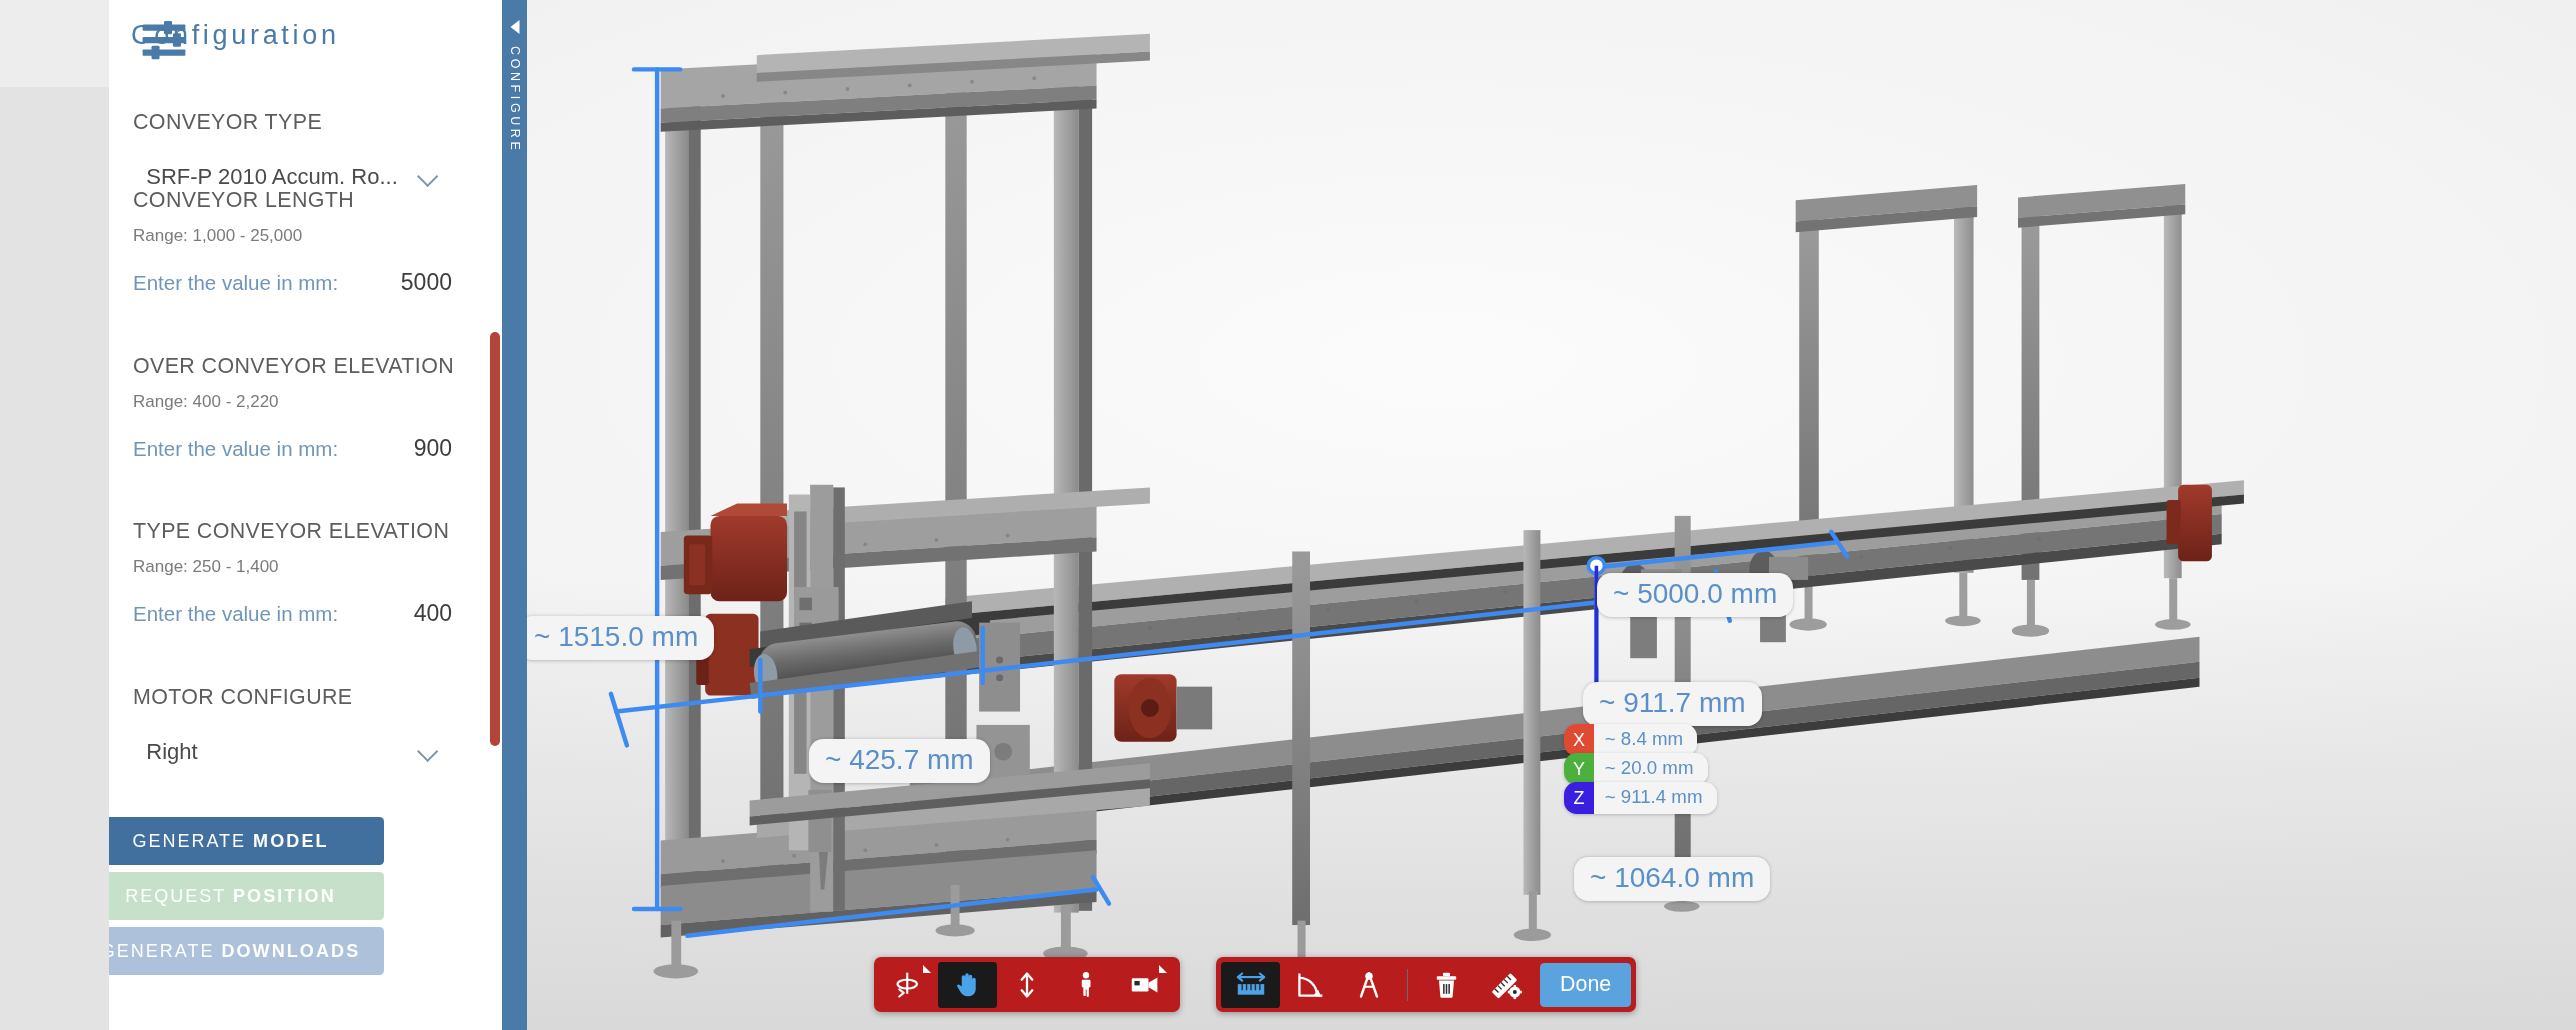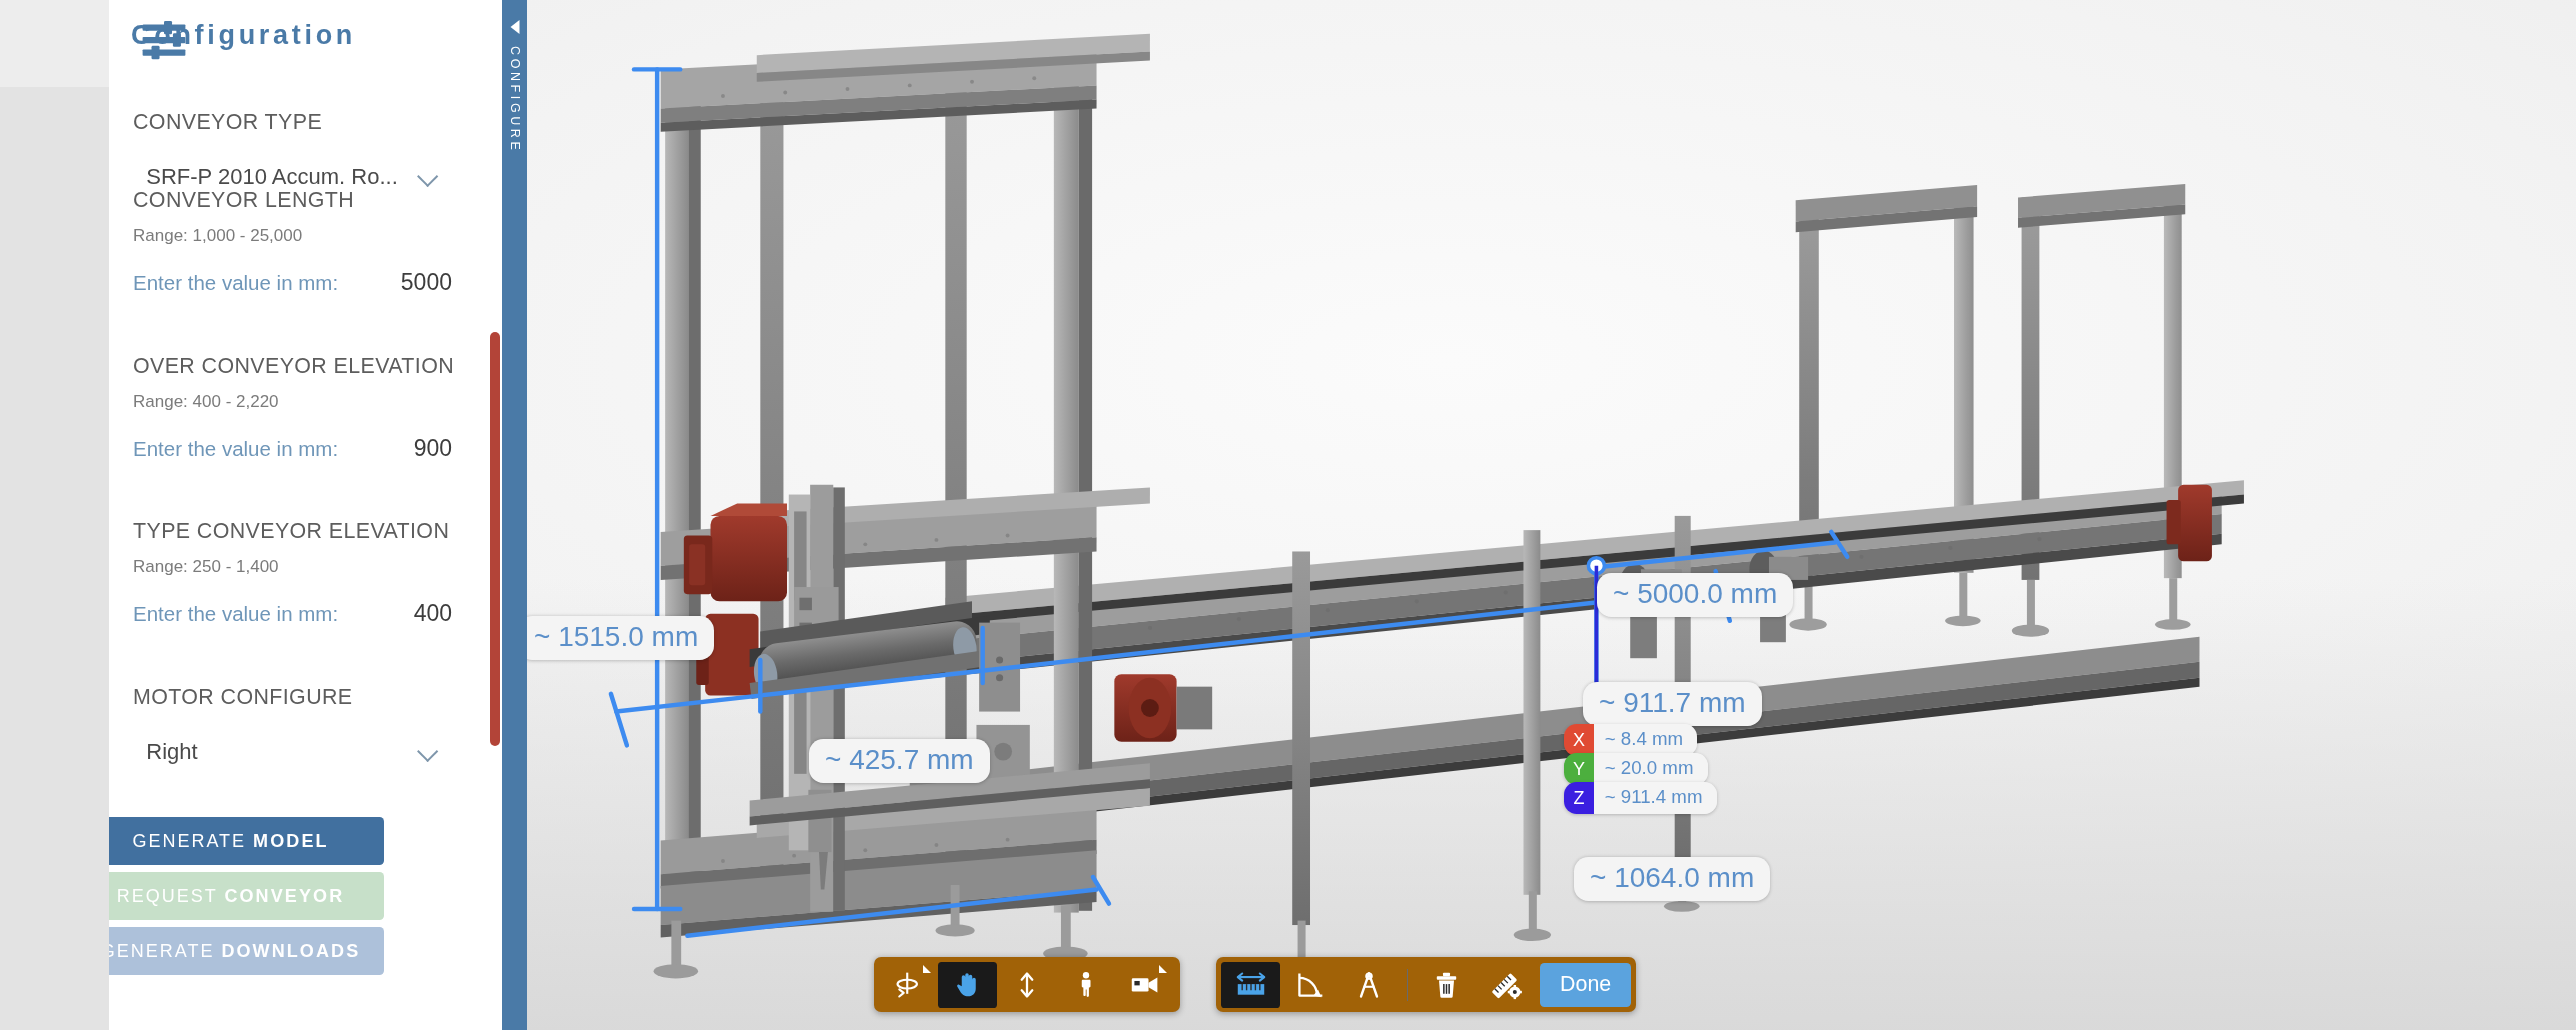--- a/index.html
+++ b/index.html
@@ -24,21 +24,21 @@
     width: 393px; height: 1030px;
     background: #ffffff;
   }
   .panel-header {
     position: absolute; left: 0; top: 0; width: 393px; height: 87px;
     background: #ffffff;
   }
   .panel-title {
     position: absolute; left: 22px; top: 19.6px;
     font-size: 27px; letter-spacing: 3.7px;
-    color: #4a7aa7; font-weight: 700;
+    color: #4a7aa7; font-weight: 400;
     white-space: nowrap;
   }
 
   .sliders-icon {
     position: absolute; left: 30px; top: 19.6px;
     width: 50px; height: 41px;
   }
 
   .panel-body {
     position: absolute; left: 0; top: 87px;
@@ -170,21 +170,21 @@
     background: #f4f4f4; color: #5b8fc9;
     padding: 6.2px 14.2px 7.1px 10.7px; display: flex; align-items: center;
   }
   .ax-x { background: #e04a33; }
   .ax-y { background: #4caf3e; }
   .ax-z { background: #3a1fe0; }
 
   
   .toolbar {
     position: absolute; bottom: 18px;
-    background: #a16207; border-radius: 7.1px;
+    background: #b91c1c; border-radius: 7.1px;
     display: flex; align-items: center;
     padding: 4.4px 5.3px; height: 55px;
     box-shadow: 0 1.8px 6.2px rgba(0,0,0,0.3);
   }
   .toolbar-left { left: 874px; }
   .toolbar-right { left: 1216px; }
   .tbtn {
     width: 59px; height: 46px;
     display: flex; align-items: center; justify-content: center;
     border-radius: 3.6px; cursor: pointer; position: relative;
@@ -271,21 +271,21 @@
           <span class="select-value">Right</span>
           <span class="chev"></span>
         </div>
       </div>
 
       <div class="actions" style="top:730px; left:-32px;">
         <button class="btn btn-model">
           <span>GENERATE </span><b>MODEL</b>
         </button>
         <button class="btn btn-quote">
-          <span>REQUEST </span><b>CONVEYOR</b>
+          <span>REQUEST </span><b>POSITION</b>
         </button>
         <button class="btn btn-downloads">
           <span>GENERATE </span><b>DOWNLOADS</b>
         </button>
       </div>
 
     </div>
   </div>
 
   <div class="vscroll"></div>

